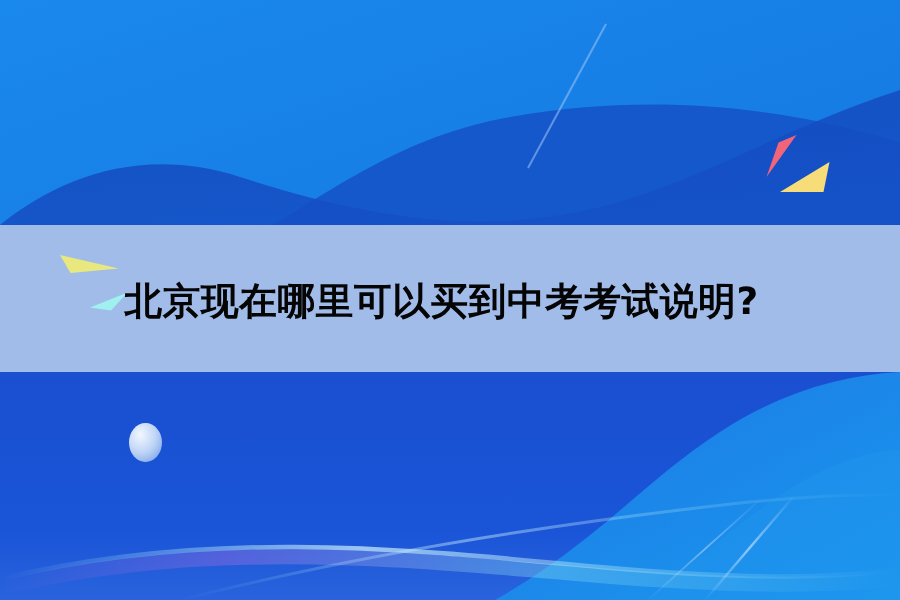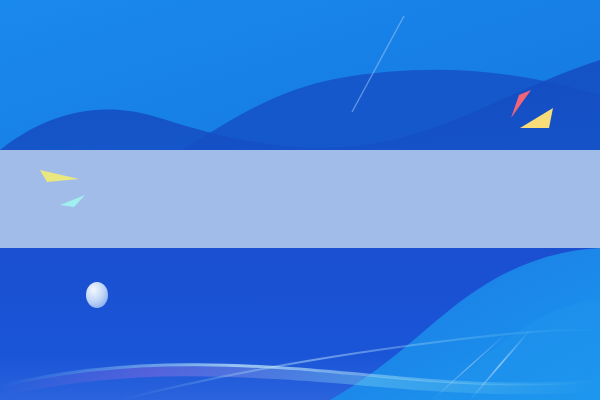--- a/index.html
+++ b/index.html
@@ -123,14 +123,15 @@
 
     <polygon points="531,90 519,95 511,118" fill="#f2647a"></polygon>
 
     <polygon points="553,108 520,128 549,128" fill="#f7dc7a"></polygon>
 
     <polygon points="79,179 40,170 47,182" fill="#e8e87e"></polygon>
 
     <polygon points="85,195 60,205 74,207" fill="#9ff0ef"></polygon>
   </svg>
 
+  <h1 id="headline">北京现在哪里可以买到中考考试说明?</h1>
 
 </div>
 
 </body></html>

